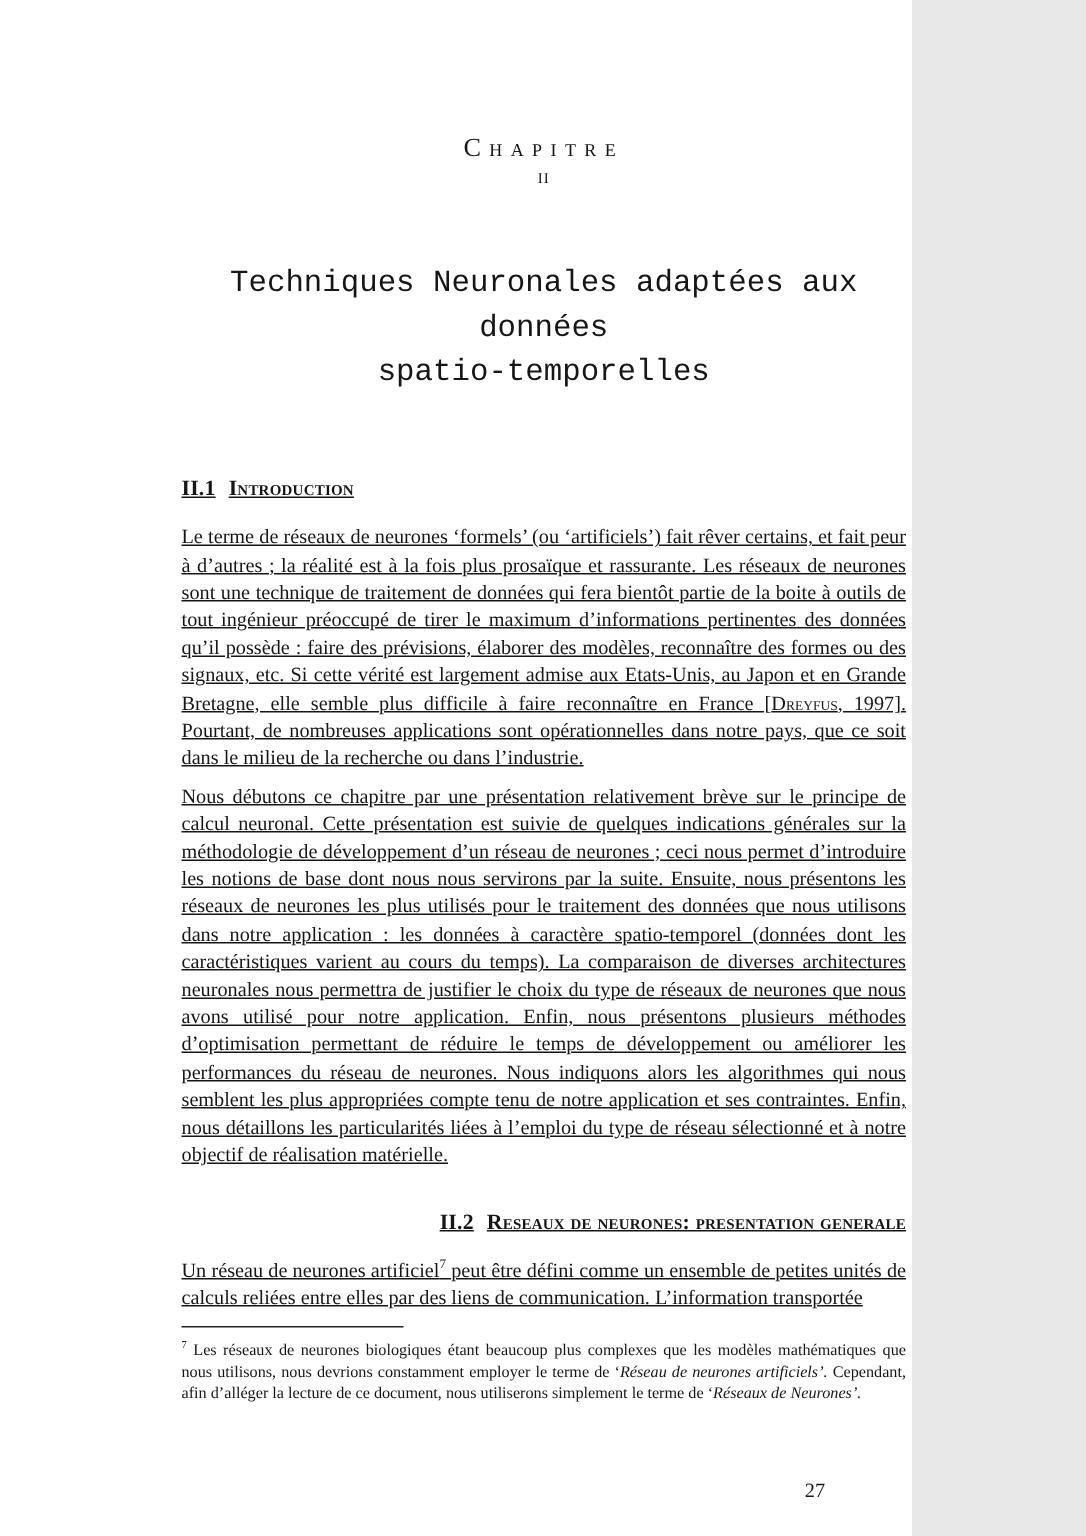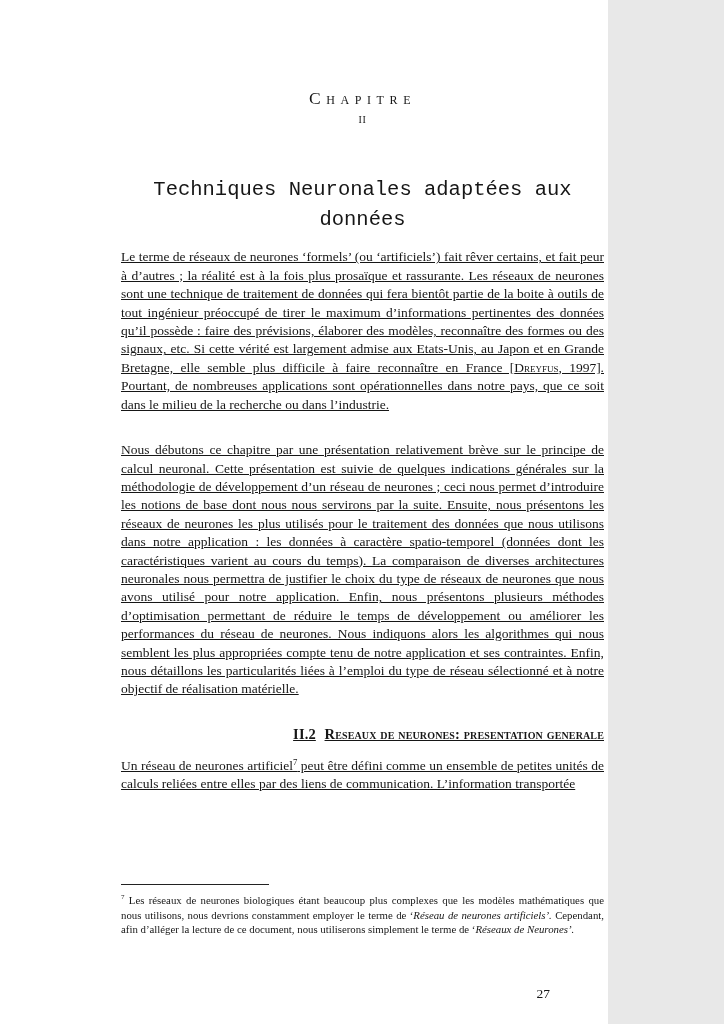--- a/index.html
+++ b/index.html
@@ -51,21 +51,21 @@
   .underlined { text-decoration: underline; }
   .sec-title { margin-left: 0.6em; font-variant: small-caps; }
   .smallcaps { font-variant: small-caps; }
   .body-par {
     margin: 14px 0 0;
     text-align: justify;
     font-size: 13.5px;
     line-height: 18.4px;
     text-decoration: underline;
   }
-  .body-par + .body-par { margin-top: 27px; }
+  .body-par + .body-par { margin-top: 7px; }
   .fn-ref {
     font-size: 0.65em;
     vertical-align: super;
     line-height: 0;
   }
   .footnote-area {
     position: absolute;
     left: 121px; top: 884px;
     width: 483px;
   }
@@ -93,22 +93,26 @@
 
 <div class="page">
   <div class="content">
 
     <div class="chapter-label">Chapitre</div>
 
     <div class="chapter-number">II</div>
 
     <h1 class="doc-title">
       <span class="title-line">Techniques Neuronales adaptées aux données</span>
+      <span class="title-line">spatio-temporelles</span>
     </h1>
 
+    <h2 class="section-heading">
+      <span class="underlined"><span class="sec-num">II.1</span><span class="sec-title">Introduction</span></span>
+    </h2>
 
     <p class="body-par"><span>Le terme de réseaux de neurones ‘formels’ (ou ‘artificiels’) fait rêver certains, et fait peur à d’autres ; la réalité est à la fois plus prosaïque et rassurante. Les réseaux de neurones sont une technique de traitement de données qui fera bientôt partie de la boite à outils de tout ingénieur préoccupé de tirer le maximum d’informations pertinentes des données qu’il possède : faire des prévisions, élaborer des modèles, reconnaître des formes ou des signaux, etc. Si cette vérité est largement admise aux Etats-Unis, au Japon et en Grande Bretagne, elle semble plus difficile à faire reconnaître en France [</span><span class="smallcaps">Dreyfus</span><span>, 1997]. Pourtant, de nombreuses applications sont opérationnelles dans notre pays, que ce soit dans le milieu de la recherche ou dans l’industrie.</span></p>
 
     <p class="body-par">Nous débutons ce chapitre par une présentation relativement brève sur le principe de calcul neuronal. Cette présentation est suivie de quelques indications générales sur la méthodologie de développement d’un réseau de neurones ; ceci nous permet d’introduire les notions de base dont nous nous servirons par la suite. Ensuite, nous présentons les réseaux de neurones les plus utilisés pour le traitement des données que nous utilisons dans notre application : les données à caractère spatio-temporel (données dont les caractéristiques varient au cours du temps). La comparaison de diverses architectures neuronales nous permettra de justifier le choix du type de réseaux de neurones que nous avons utilisé pour notre application. Enfin, nous présentons plusieurs méthodes d’optimisation permettant de réduire le temps de développement ou améliorer les performances du réseau de neurones. Nous indiquons alors les algorithmes qui nous semblent les plus appropriées compte tenu de notre application et ses contraintes. Enfin, nous détaillons les particularités liées à l’emploi du type de réseau sélectionné et à notre objectif de réalisation matérielle.</p>
 
     <h2 class="section-heading second">
       <span class="underlined"><span class="sec-num">II.2</span><span class="sec-title">Reseaux de neurones: presentation generale</span></span>
     </h2>
 
     <p class="body-par"><span>Un réseau de neurones artificiel</span><sup class="fn-ref">7</sup><span> peut être défini comme un ensemble de petites unités de calculs reliées entre elles par des liens de communication. L’information transportée</span></p>

